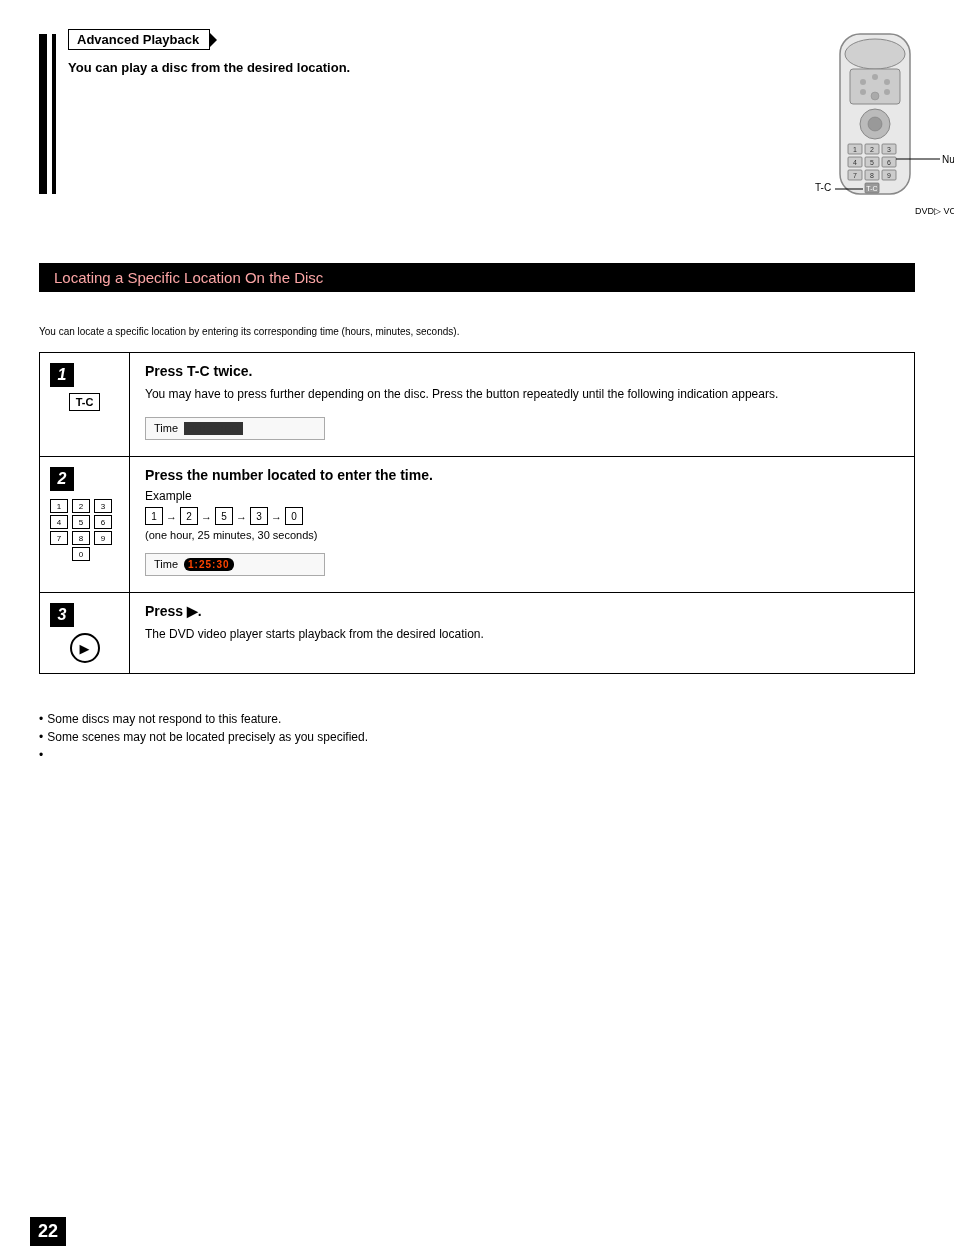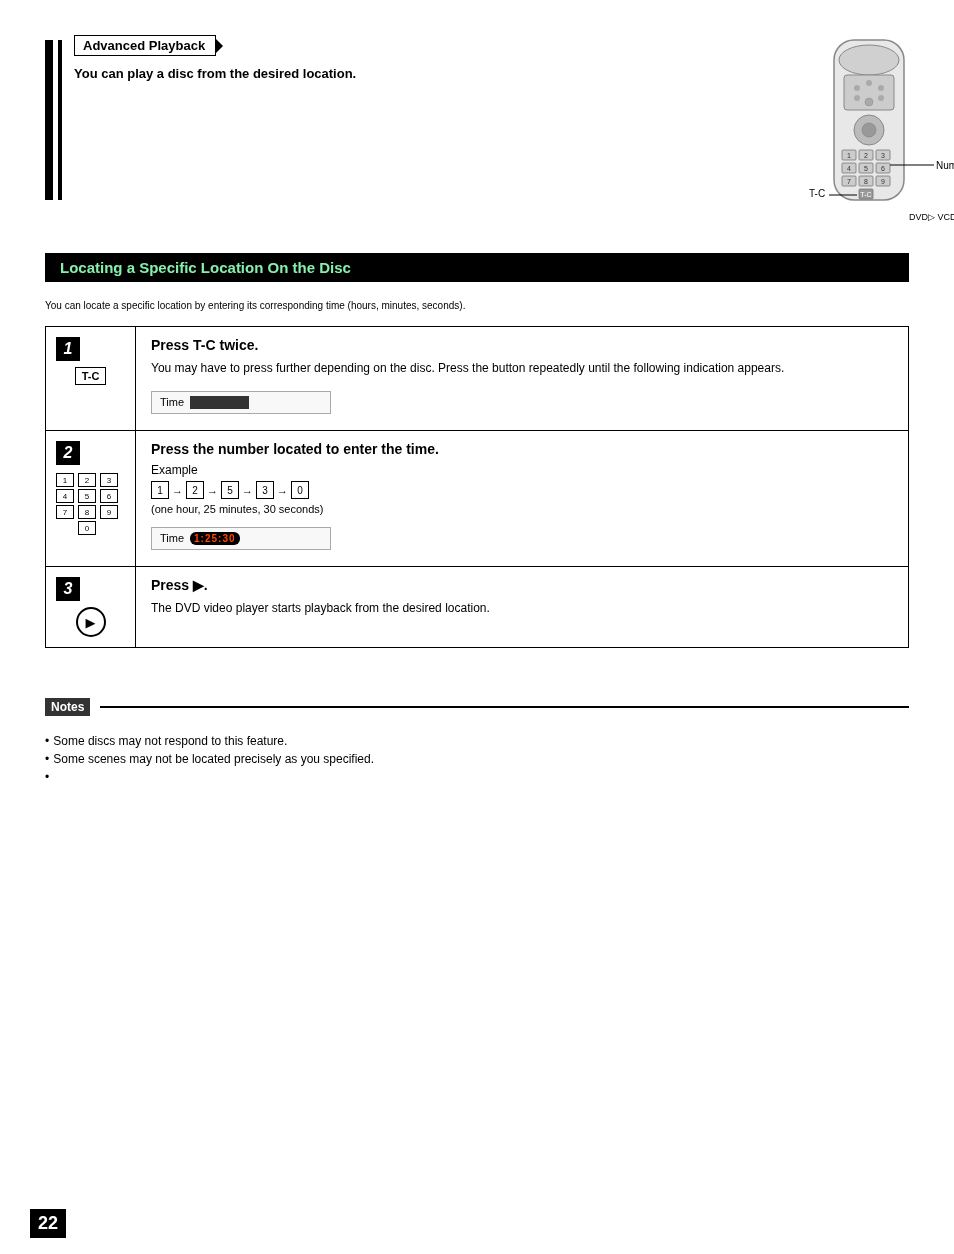--- a/index.html
+++ b/index.html
@@ -8,21 +8,21 @@
       background: #fff;
       width: 954px;
       min-height: 1254px;
       font-size: 13px;
       color: #000;
     }
 
     .page {
       width: 954px;
       min-height: 1254px;
-      padding: 15px;
+      padding: 9px;
       position: relative;
     }
 
     
     .header-area {
       display: flex;
       align-items: flex-start;
       padding: 20px 30px 10px 30px;
       position: relative;
     }
@@ -82,25 +82,25 @@
 
     .subtitle-text {
       font-size: 13px;
       font-weight: bold;
       margin-top: 4px;
     }
 
     
     .section-bar {
       background: #000;
-      color: #86efac;
+      color: #fca5a5;
       font-size: 15px;
-      font-weight: bold;
+      font-weight: normal;
       padding: 6px 15px;
-      margin: 8px 30px;
+      margin: 24px 30px;
     }
 
     
     .content-area {
       padding: 10px 30px;
     }
 
     .intro-text {
       font-size: 10px;
       margin-bottom: 15px;
@@ -295,21 +295,21 @@
     .note-item {
       font-size: 12px;
       margin-bottom: 4px;
       display: flex;
       gap: 4px;
     }
 
     
     .footer {
       position: absolute;
-      bottom: 16px;
+      bottom: 8px;
       left: 30px;
       display: flex;
       align-items: center;
       gap: 10px;
     }
 
     .page-num-block {
       background: #000;
       color: #fff;
       padding: 4px 8px;
@@ -469,24 +469,20 @@
         </div>
         <div class="step-content">
           <div class="step-title">Press ▶.</div>
           <div class="step-desc">The DVD video player starts playback from the desired location.</div>
         </div>
       </div>
 
     </div>
   </div>
 
-  <div class="notes-section">
-    <span class="notes-label">Notes</span>
-    <div class="notes-line"></div>
-  </div>
 
   <div class="notes-content">
     <div class="note-item">
       <span>•</span>
       <span>Some discs may not respond to this feature.</span>
     </div>
     <div class="note-item">
       <span>•</span>
       <span>Some scenes may not be located precisely as you specified.</span>
     </div>

